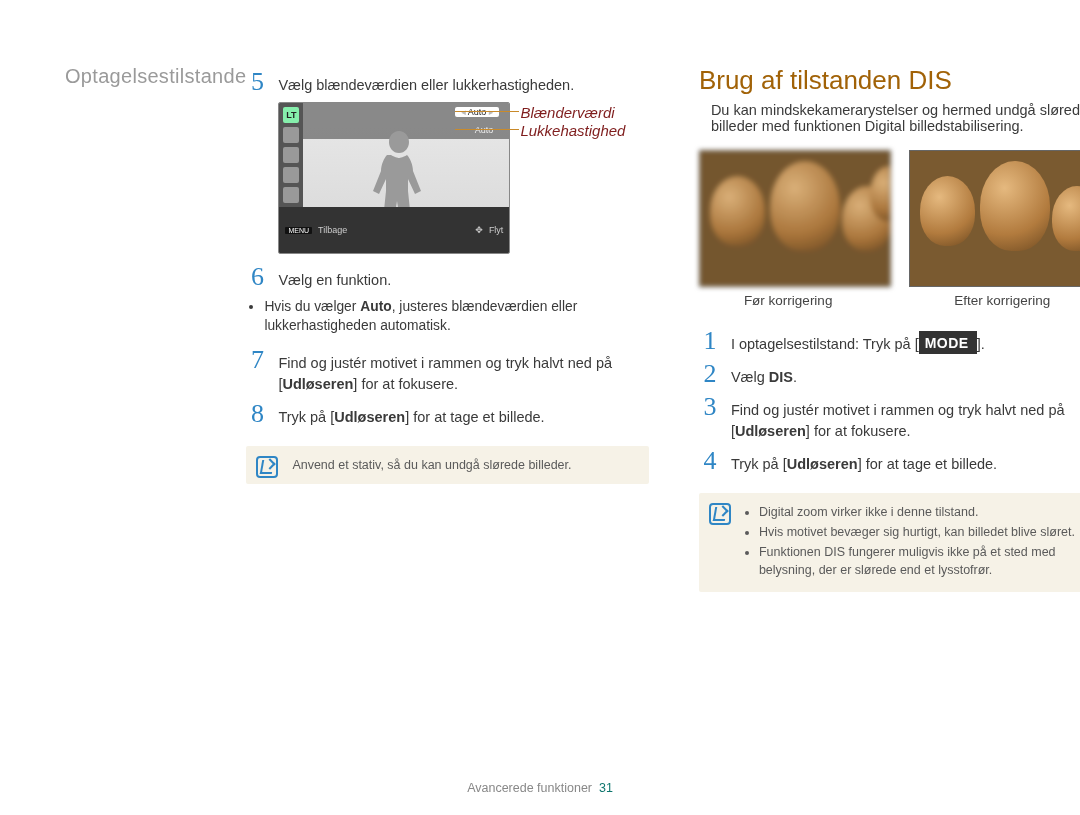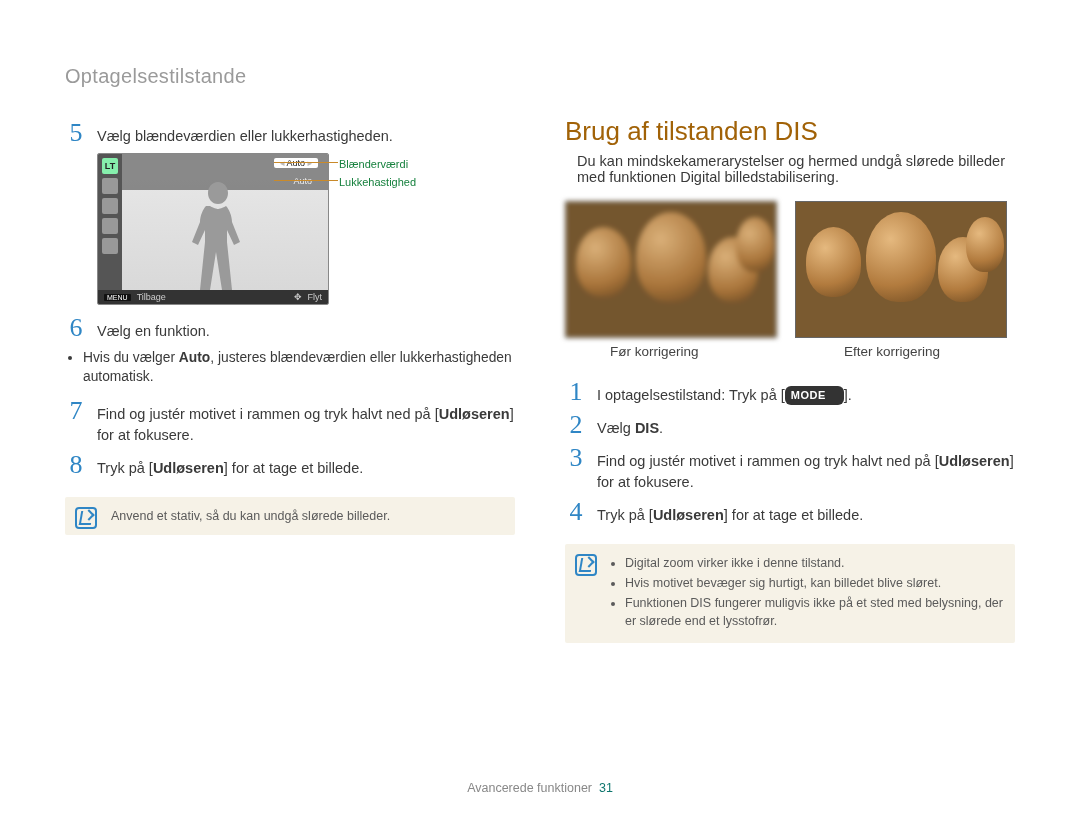--- a/index.html
+++ b/index.html
@@ -9,21 +9,21 @@
     font-family: Arial, Helvetica, sans-serif;
     color: #3a3a3a;
     width: 1080px;
     height: 815px;
     position: relative;
     font-size: 14.5px;
   }
   .page {
     padding: 65px 65px 0 65px;
     display: flex;
-    flex-direction: column;
+    flex-direction: row;
     height: 100%;
     box-sizing: border-box;
   }
   .breadcrumb {
     font-size: 20px;
     color: #9a9a9a;
     font-weight: 300;
     letter-spacing: 0.3px;
     margin-bottom: 28px;
   }
@@ -125,24 +125,24 @@
   }
   .note-box ul li {
     list-style: disc;
     margin-bottom: 2px;
   }
   .bold { font-weight: 700; }
   .mode-badge {
     display: inline-block;
     background: #333;
     color: #fff;
-    font-size: 11px;
+    font-size: 14px;
     font-weight: 700;
-    padding: 2px 18px 1px 6px;
-    border-radius: 6px;
+    padding: 2px 8px 1px 6px;
+    border-radius: 0;
     letter-spacing: 0.5px;
     vertical-align: 1px;
   }
   
   .cam {
     width: 245px;
     margin-left: 32px;
     margin-bottom: 10px;
     position: relative;
   }
@@ -205,21 +205,21 @@
   .cam-row .arrows::after { content:" ▸"; color:#bbb;}
   .cam-footer {
     position:absolute;
     left:0; right:0; bottom:0;
     height:14px;
     background:#333;
     color:#ccc;
     font-size:9px;
     display:flex;
     align-items:center;
-    padding: 0 6px;
+    padding: 16px 6px;
     gap:6px;
   }
   .cam-footer .k {
     background:#111;
     color:#fff;
     font-size:7px;
     padding:0 3px;
     border-radius:1px;
   }
   .cam-footer .spacer { flex:1; }
@@ -227,22 +227,23 @@
     position:absolute;
     left:90px;
     top:28px;
     width:60px;
     height:110px;
   }
   .callouts {
     position:absolute;
     left: 242px;
     top: 2px;
-    font-size: 11px;
-    color:#15803d;
+    font-size: 15px;
+    color:#7f1d1d;
+    font-style:italic;
   }
   .callout-line1 {
     position:absolute;
     left:177px; top:9px;
     width:64px; height:1px;
     background:#c98a2a;
   }
   .callout-line2 {
     position:absolute;
     left:177px; top:27px;

